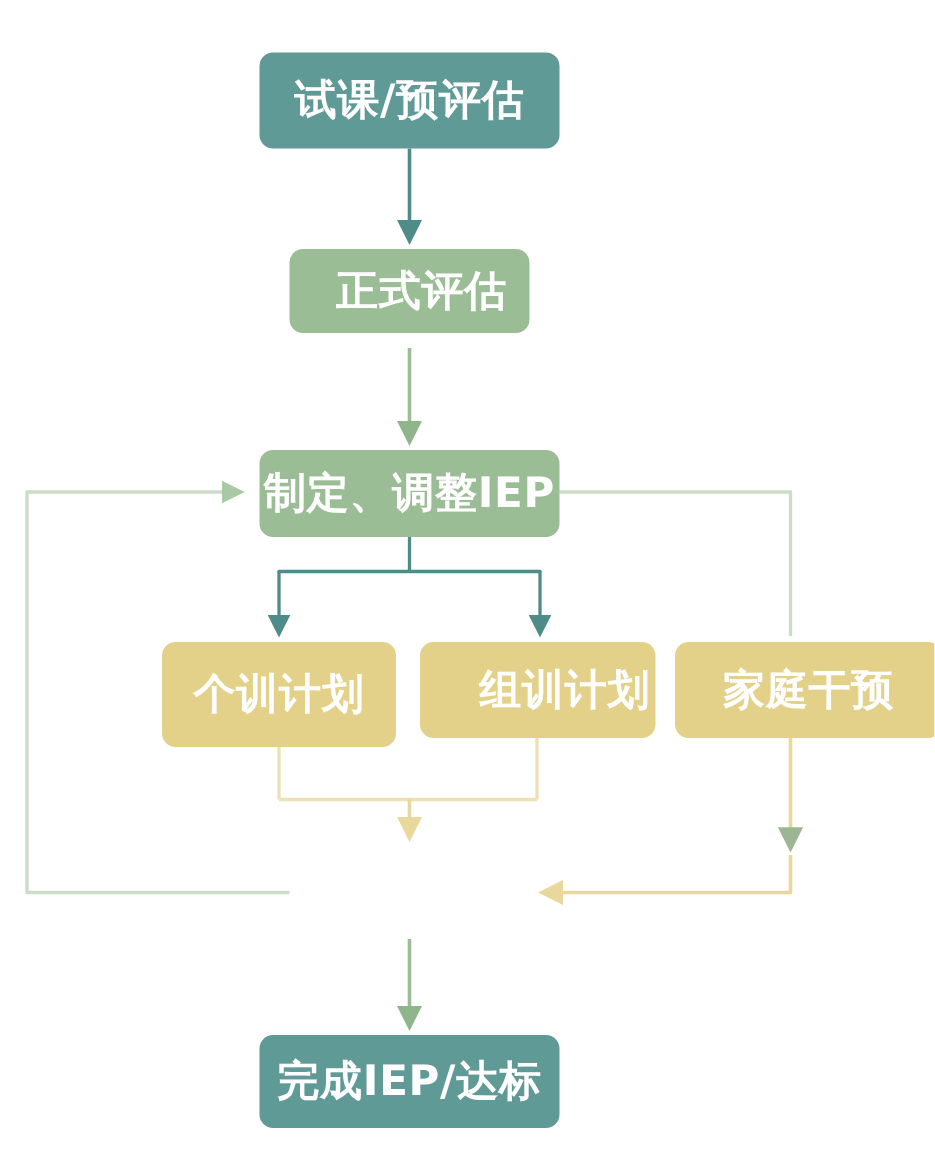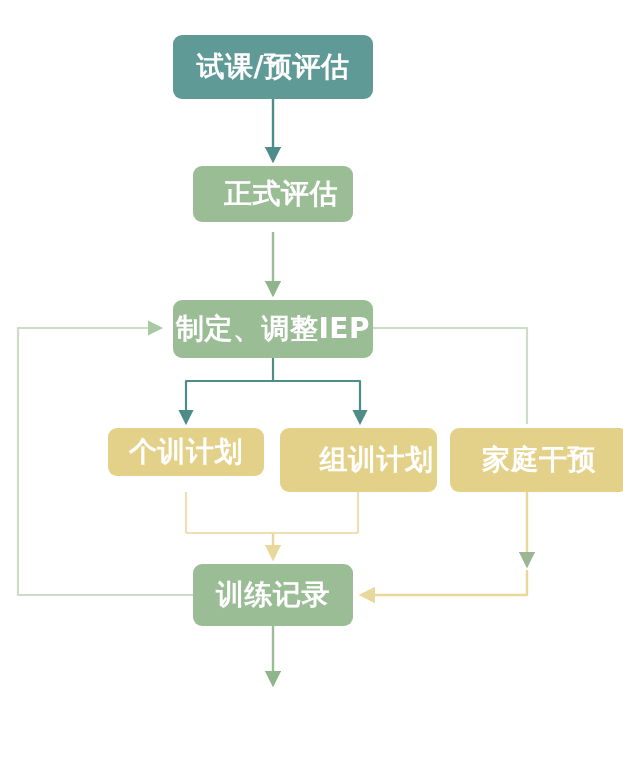--- a/index.html
+++ b/index.html
@@ -95,30 +95,30 @@
   </div>
 
   <div class="node node-green" style="left:193px; top:166px; width:160px; height:56px;padding-left:16px;">
     <span>正式评估</span>
   </div>
 
   <div class="node node-green" style="left:173px; top:300px; width:200px; height:58px;">
     <span>制定、调整IEP</span>
   </div>
 
-  <div class="node node-yellow" style="left:108px; top:428px; width:156px; height:48px;">
+  <div class="node node-yellow" style="left:108px; top:428px; width:156px; height:70px;">
     <span>个训计划</span>
   </div>
 
   <div class="node node-yellow" style="left:280px; top:428px; width:157px; height:64px;padding-left:36px;">
     <span>组训计划</span>
   </div>
 
   <div class="node node-yellow" style="left:450px; top:428px; width:178px; height:64px;">
     <span>家庭干预</span>
   </div>
 
-  <div class="node node-green" style="left:193px; top:564px; width:160px; height:62px;">
-    <span>训练记录</span>
+
+  <div class="node node-teal" style="left:173px; top:690px; width:200px; height:62px;">
+    <span>完成IEP/达标</span>
   </div>
-
 
 </div>
 
 </body></html>

